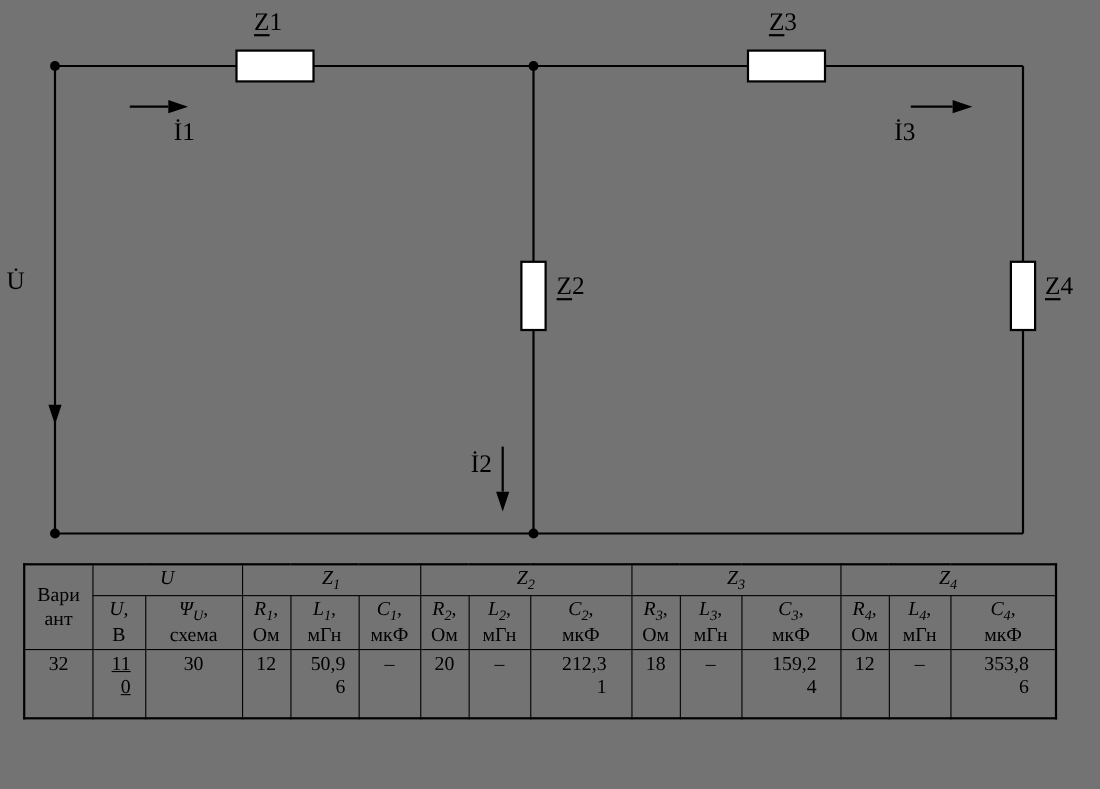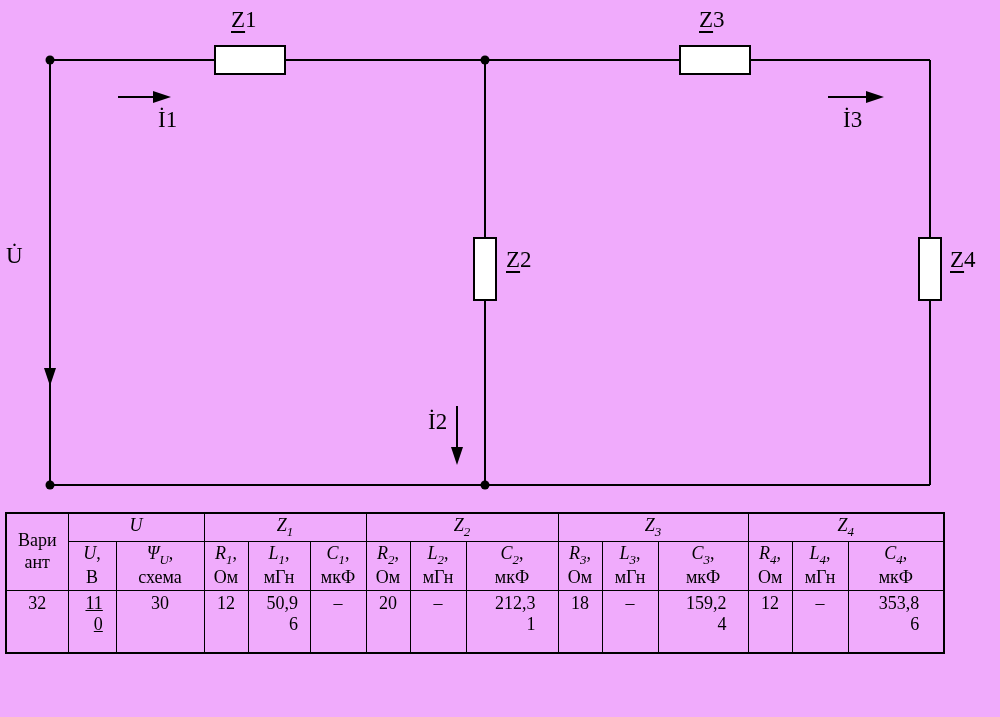--- a/index.html
+++ b/index.html
@@ -7,21 +7,21 @@
     padding: 0;
     background: #ffffff;
     color: #000000;
     font-family: "Liberation Serif", serif;
   }
   .page {
     position: relative;
     width: 1000px;
     height: 717px;
     overflow: hidden;
-    background: #f0abfc;
+    background: #737373;
   }
 
   
   .circuit {
     position: relative;
     width: 1000px;
     height: 512px;
   }
   .circuit svg {
     position: absolute;
@@ -40,21 +40,21 @@
   .caption {
     text-align: center;
     font-size: 22px;
     margin: 4px 0 12px 0;
   }
 
   
   table.params {
     table-layout: fixed;
     width: 784px;
-    margin: 0 5px;
+    margin: 0 21px;
     border-collapse: collapse;
     border: 2px solid #000;
     font-size: 18px;
   }
   table.params th, table.params td {
     border: 1px solid #000;
     font-weight: normal;
     text-align: center;
     padding: 1px 2px;
     overflow: hidden;
@@ -113,21 +113,21 @@
 
     <span class="lbl" style="left:231px; top:8px;"><span class="und">Z</span><span>1</span></span>
 
     <span class="lbl" style="left:699px; top:8px;"><span class="und">Z</span><span>3</span></span>
 
     <span class="lbl" style="left:506px; top:248px;"><span class="und">Z</span><span>2</span></span>
 
     <span class="lbl" style="left:950px; top:248px;"><span class="und">Z</span><span>4</span></span>
 
     <span class="lbl" style="left:118px; top:108px;margin-left:40px;">İ1</span>
-    <span class="lbl" style="left:843px; top:108px;">İ3</span>
+    <span class="lbl" style="left:813px; top:108px;">İ3</span>
     <span class="lbl" style="left:428px; top:410px;">İ2</span>
 
     <span class="lbl" style="left:6px; top:244px;">U̇</span>
   </div>
 
 
   <table class="params">
     <colgroup>
       <col style="width:62px">
         <col style="width:48px">

